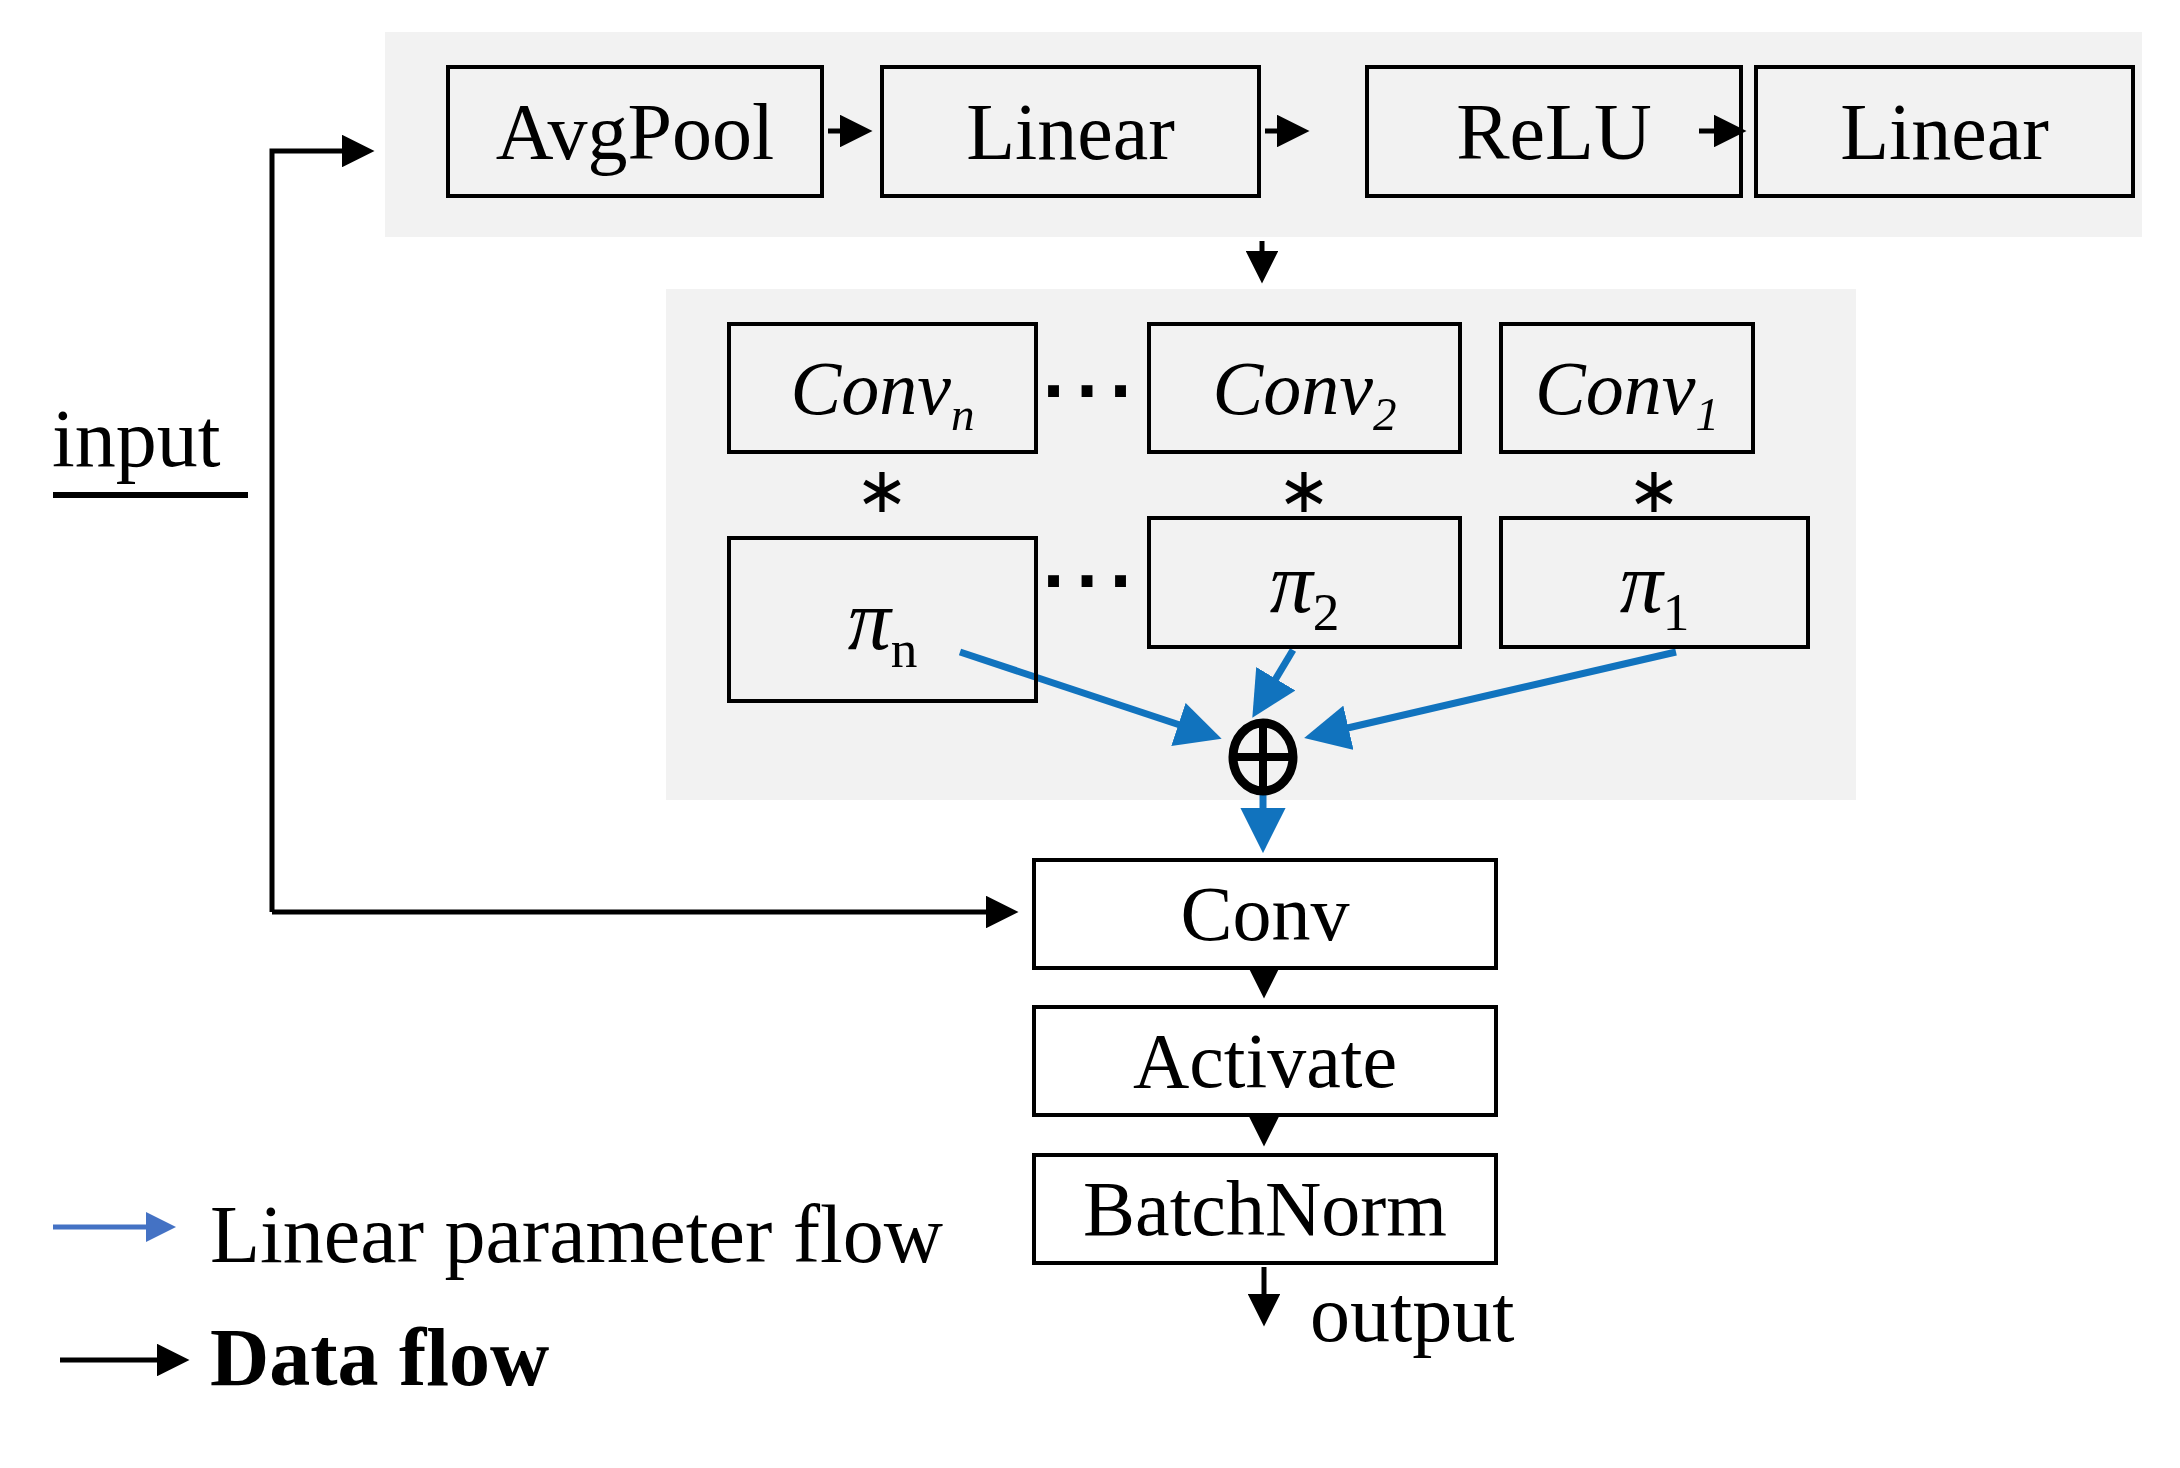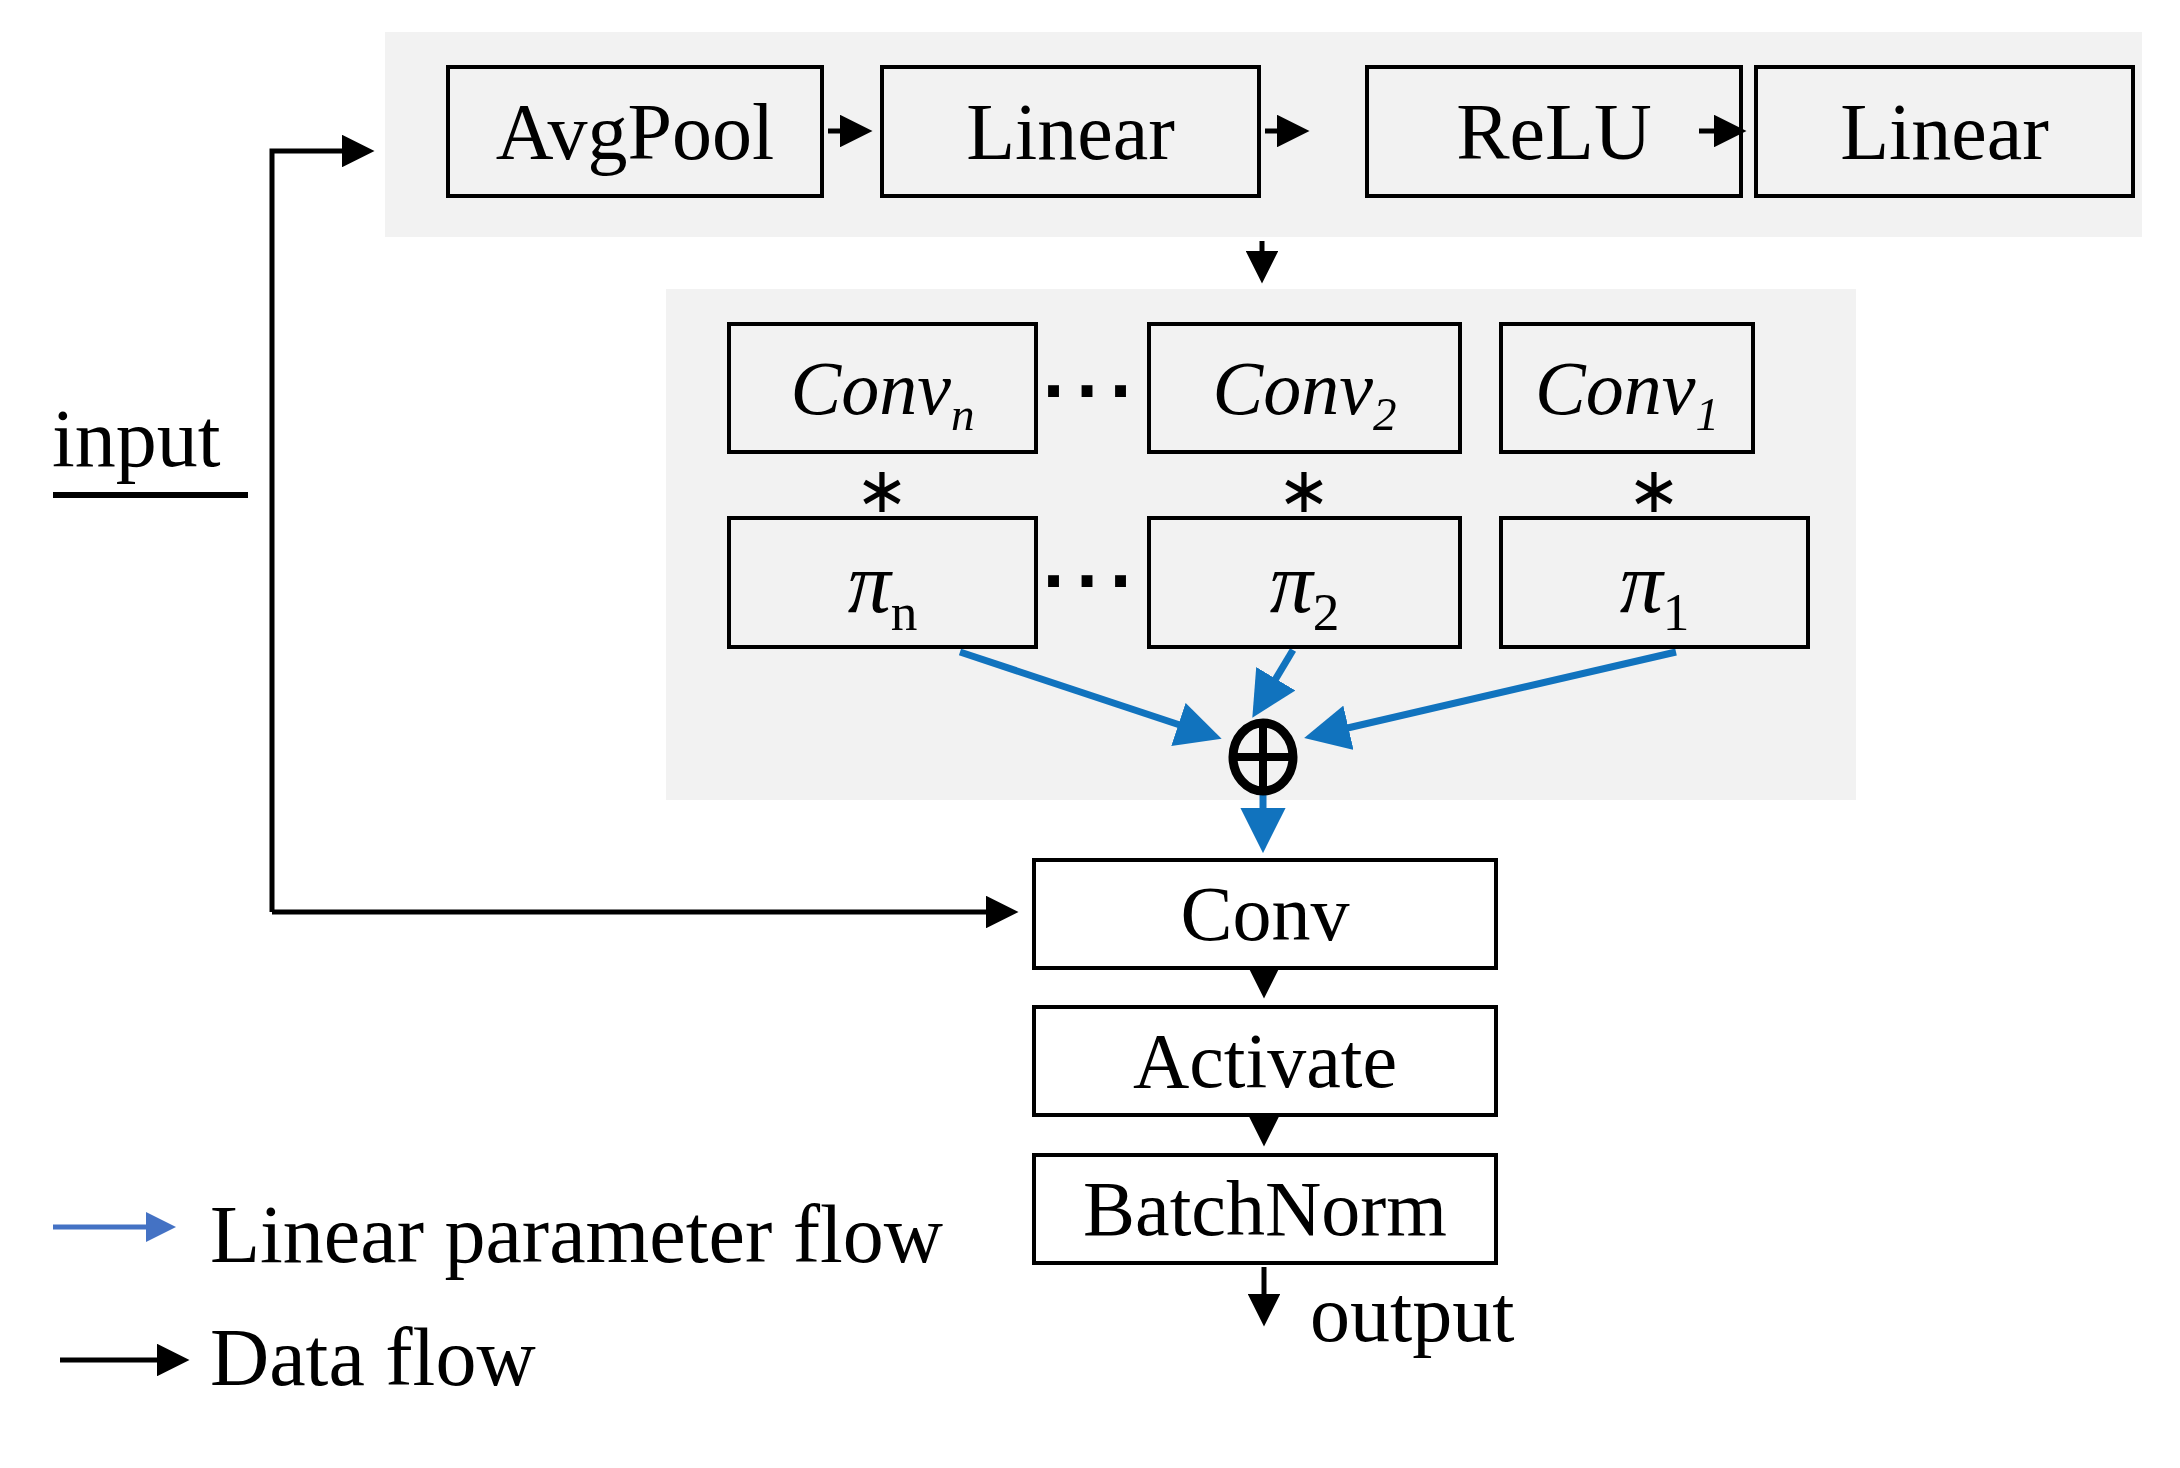--- a/index.html
+++ b/index.html
@@ -16,21 +16,21 @@
   .pi-lbl{font-size:86px;}
   .dots{position:absolute;transform:translate(-50%,-50%);font-size:62px;line-height:1;
         letter-spacing:10px;font-family:"DejaVu Sans",sans-serif;font-weight:bold;}
   .star{position:absolute;transform:translate(-50%,-50%);font-size:64px;line-height:1;
         font-family:"DejaVu Sans",sans-serif;}
   .free-label{position:absolute;line-height:1;white-space:nowrap;}
   #input-label{left:52px;top:398px;font-size:82px;}
   #input-underline{position:absolute;left:53px;top:492px;width:195px;height:6px;background:#000;}
   #output-label{left:1310px;top:1274px;font-size:80px;}
   #legend-param-label{left:210px;top:1194px;font-size:82px;}
-  #legend-data-label{left:210px;top:1317px;font-size:82px;}
+  #legend-data-label{left:210px;top:1317px;font-size:82px;font-weight:bold;}
 </style>
 </head>
 <body>
 
 <div class="canvas">
 
   <div class="panel" style="left:385px;top:32px;width:1757px;height:205px;"></div>
   <div class="panel" style="left:666px;top:289px;width:1190px;height:511px;"></div>
 
   <svg class="wires" width="2180" height="1468" viewBox="0 0 2180 1468">
@@ -94,21 +94,21 @@
     <span class="lbl"><span class="mathit">Conv</span><sub class="mathit">1</sub></span>
   </div>
 
   <span class="dots" style="left:1092px;top:392px;">···</span>
   <span class="dots" style="left:1092px;top:582px;">···</span>
 
   <span class="star" style="left:882px;top:490px;">∗</span>
   <span class="star" style="left:1304px;top:490px;">∗</span>
   <span class="star" style="left:1654px;top:490px;">∗</span>
 
-  <div class="box pi-lbl" style="left:727px;top:516px;width:311px;height:133px;">
+  <div class="box pi-lbl" style="left:727px;top:536px;width:311px;height:167px;">
     <span class="lbl"><span class="mathit">π</span><sub>n</sub></span>
   </div>
   <div class="box pi-lbl" style="left:1147px;top:516px;width:315px;height:133px;">
     <span class="lbl"><span class="mathit">π</span><sub>2</sub></span>
   </div>
   <div class="box pi-lbl" style="left:1499px;top:516px;width:311px;height:133px;">
     <span class="lbl"><span class="mathit">π</span><sub>1</sub></span>
   </div>
 
   <div class="box white" style="left:1032px;top:858px;width:466px;height:112px;font-size:78px;">

